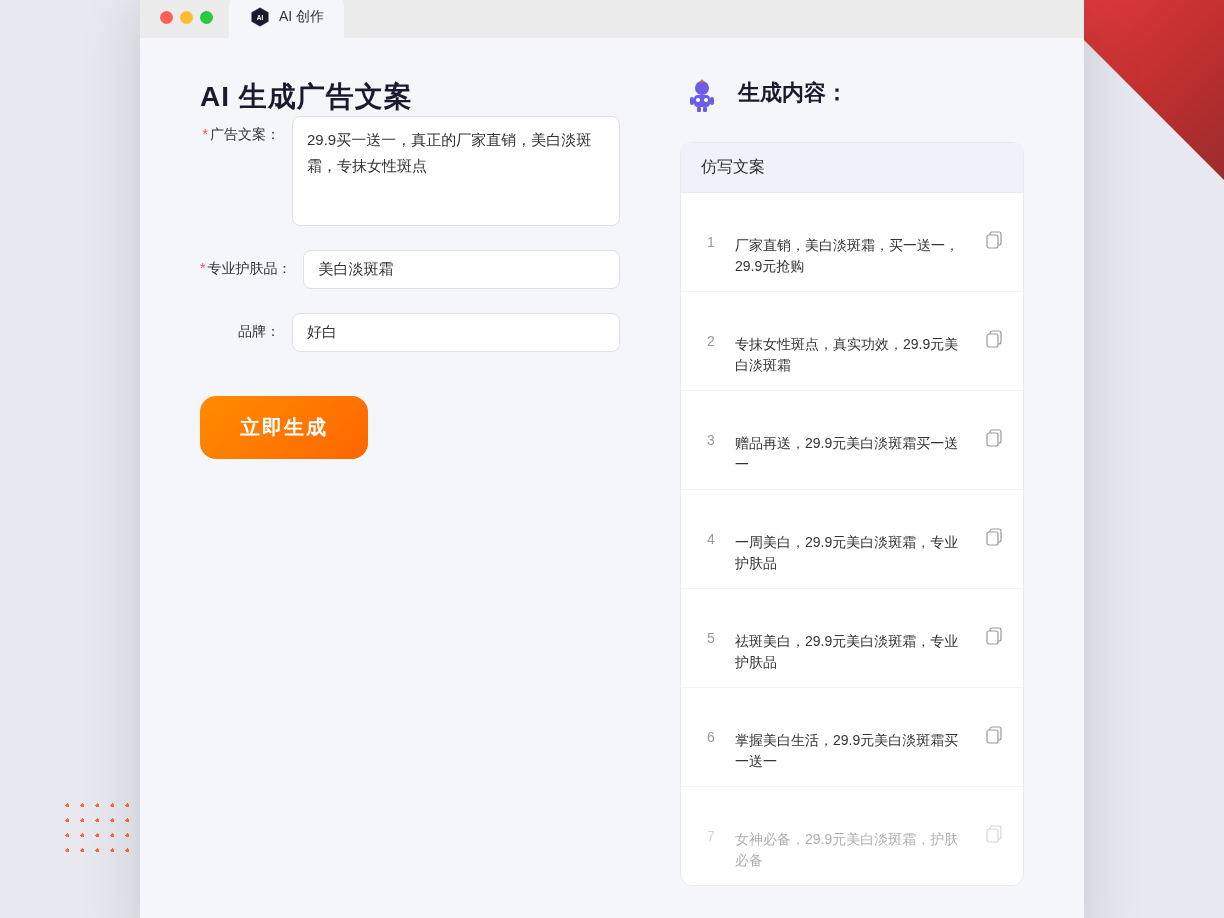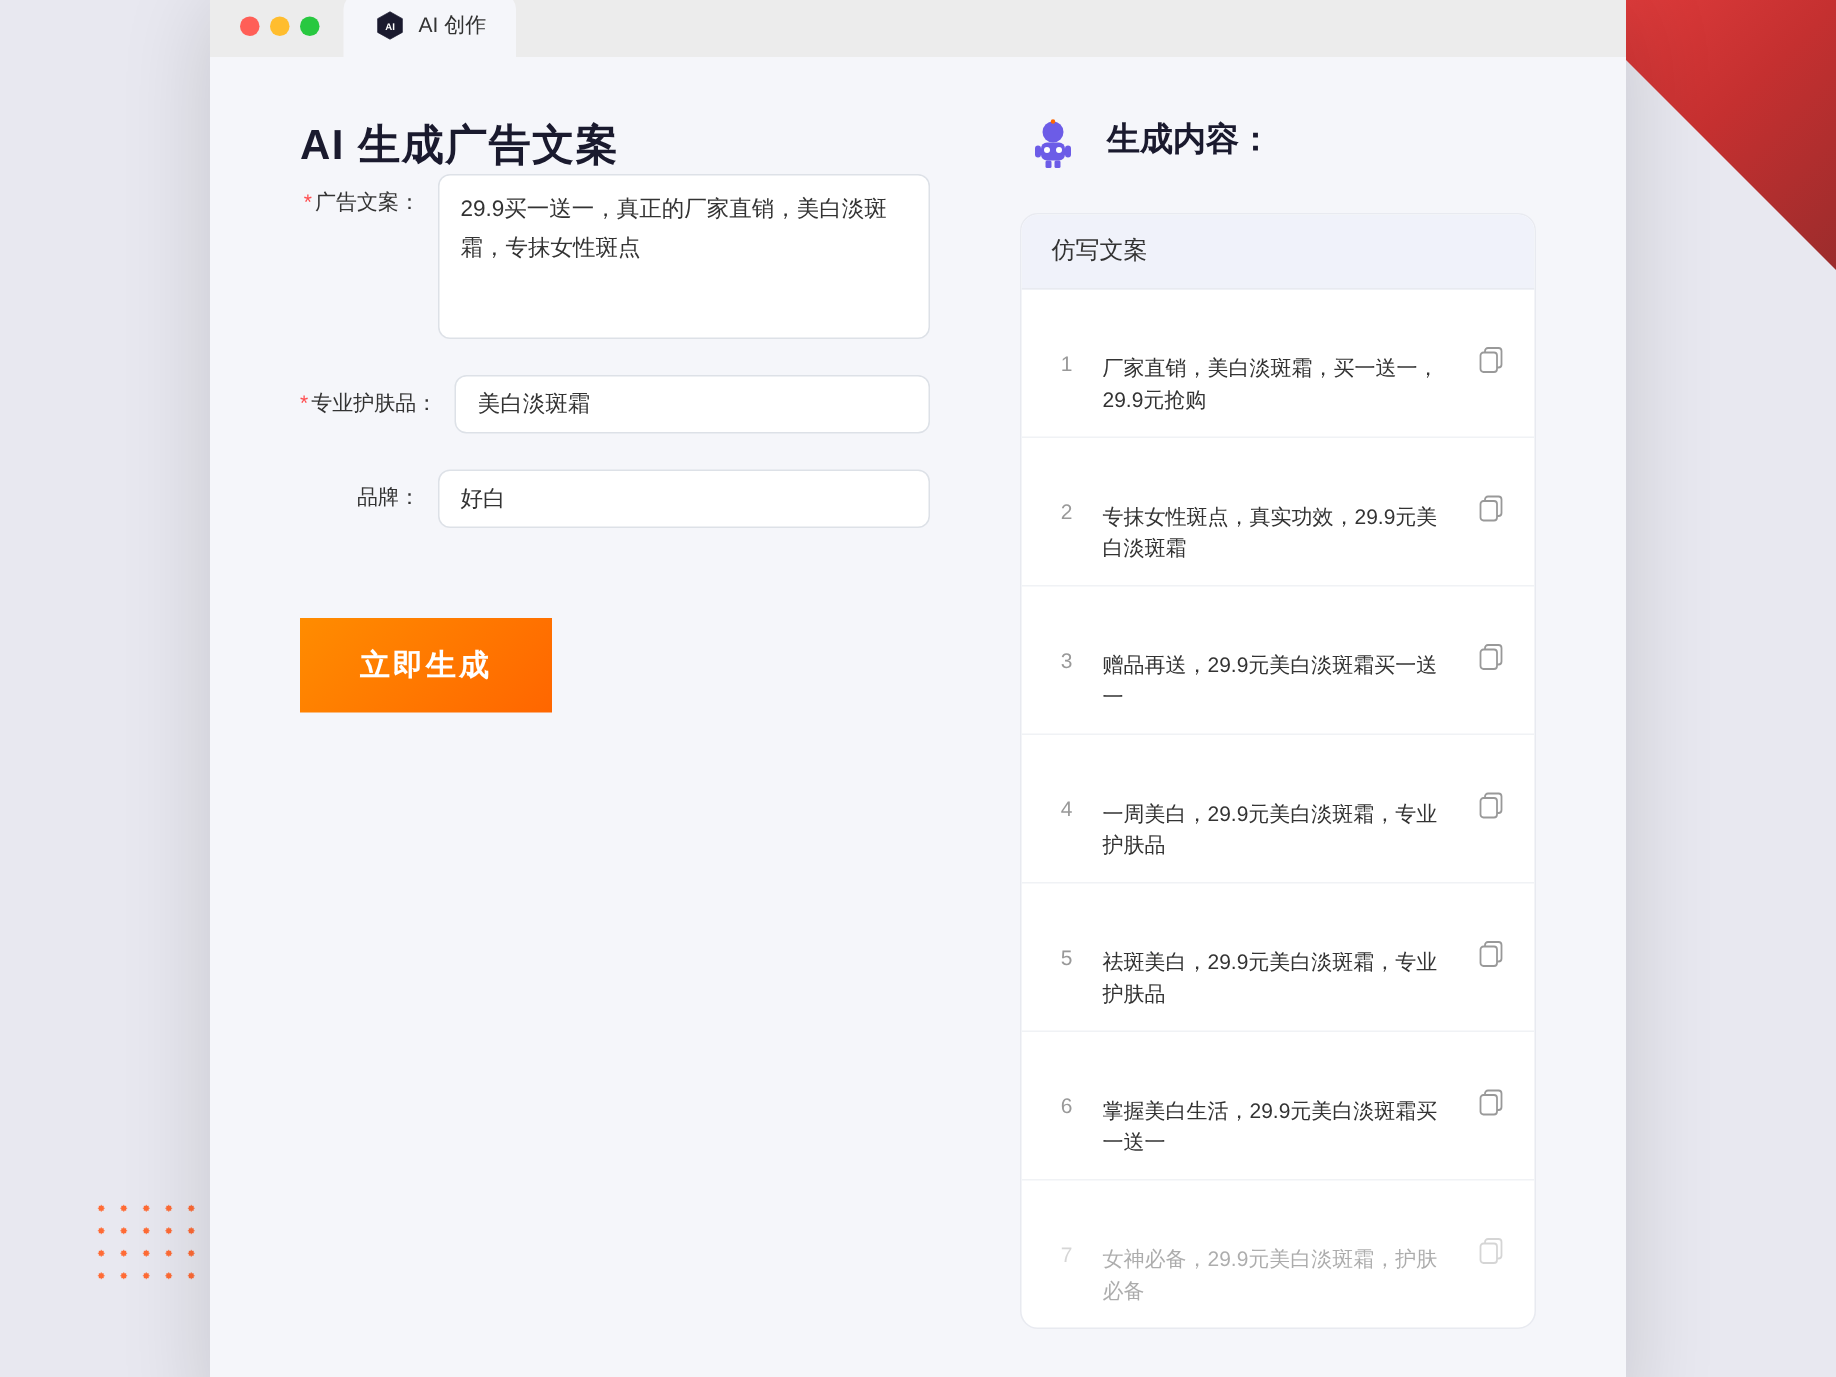--- a/index.html
+++ b/index.html
@@ -143,25 +143,25 @@
       font-family: inherit;
       resize: none;
     }
 
     textarea.form-input {
       min-height: 110px;
       line-height: 1.7;
     }
 
     .generate-btn {
-      margin-top: 36px;
+      margin-top: 20px;
       background: linear-gradient(135deg, #ff8c00, #ff6600);
       color: #fff;
       border: none;
-      border-radius: 0;
+      border-radius: 16px;
       padding: 18px 40px;
       font-size: 20px;
       font-weight: 600;
       cursor: pointer;
       letter-spacing: 2px;
       font-family: inherit;
     }
 
     
     .right-panel {

